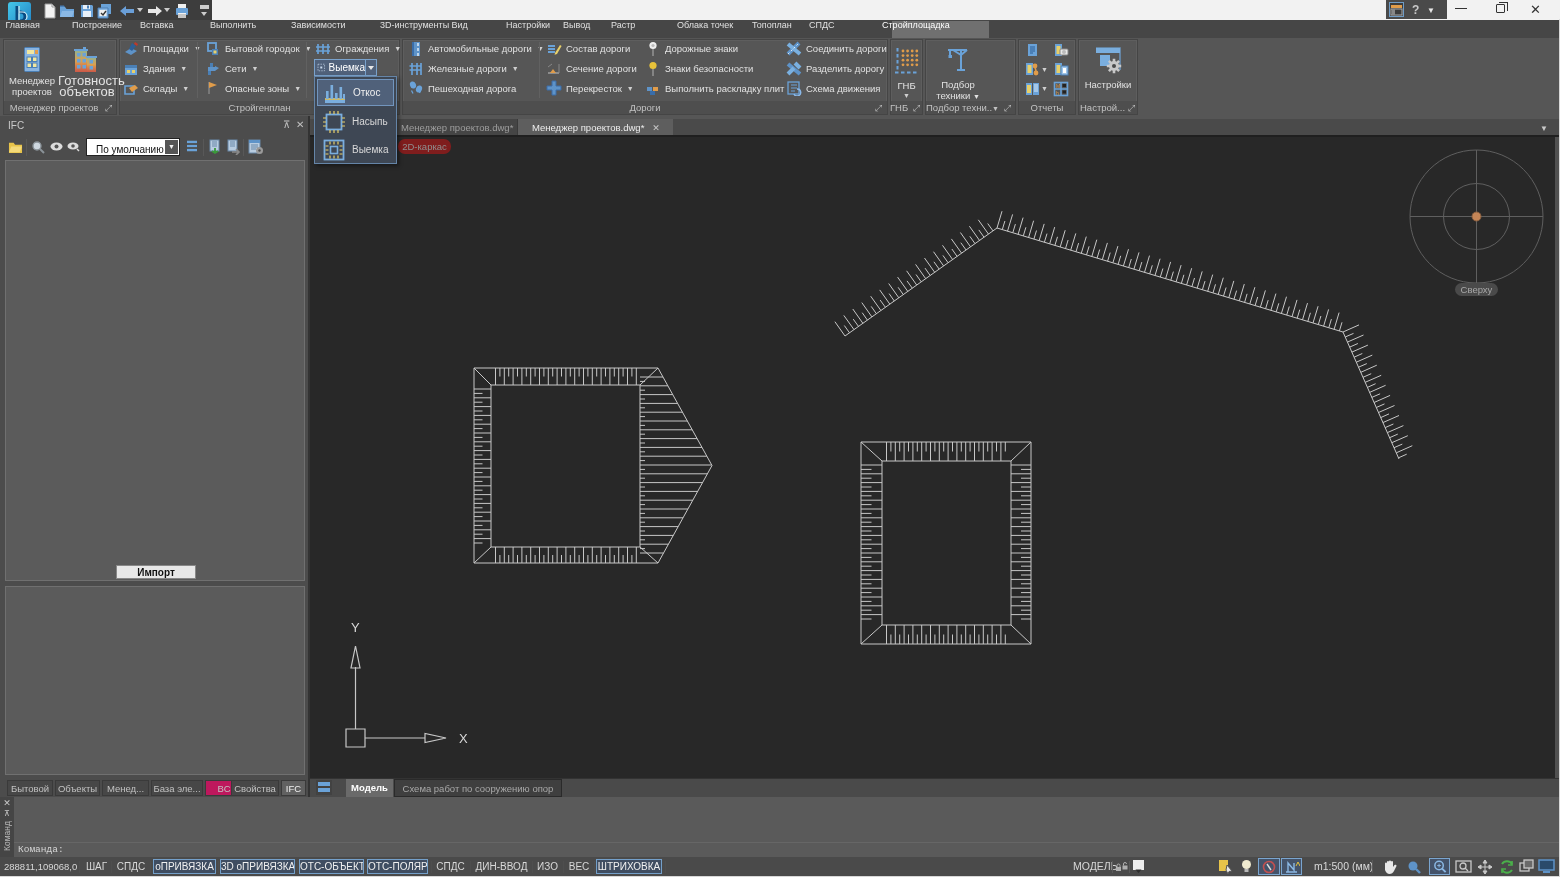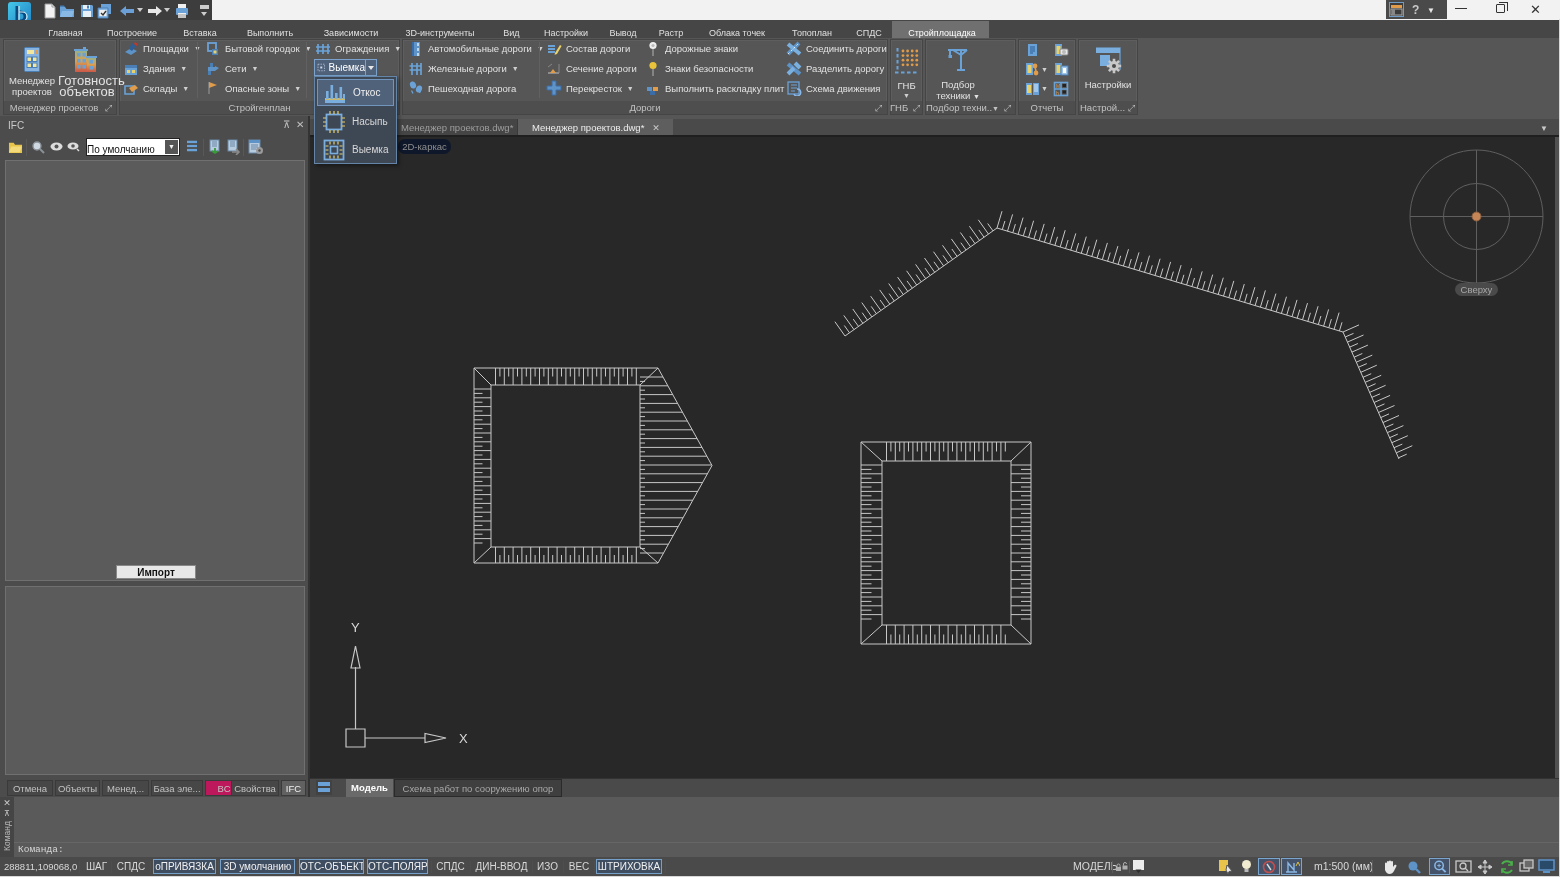--- a/index.html
+++ b/index.html
@@ -4,21 +4,21 @@
 *{margin:0;padding:0;box-sizing:border-box}
 html,body{width:1560px;height:877px;overflow:hidden;background:#262626;
  font-family:"Liberation Sans",sans-serif;-webkit-font-smoothing:antialiased}
 #app{position:relative;width:1560px;height:877px}
 .abs{position:absolute}
 svg{display:block}
 .ritem{position:absolute;display:flex;align-items:center;gap:4px;color:#e2e2e2;font-size:9.5px;white-space:nowrap}
 .arr{font-size:7px;color:#cfcfcf;margin-left:1px}
 .grplabel{position:absolute;top:101px;height:13px;line-height:13px;font-size:9.5px;color:#c2c2c2;text-align:center}
 .vsep{position:absolute;top:2px;bottom:2px;width:1px;background:#474747;border-right:1px solid #616161}
-.menu-item{position:absolute;top:24px;height:18px;line-height:18px;font-size:9px;color:#e0e0e0;text-align:center}
+.menu-item{position:absolute;top:16px;height:18px;line-height:18px;font-size:9px;color:#e0e0e0;text-align:left}
 </style></head><body>
 <div id="app">
 
 <div class="abs" style="left:0;top:0;width:1560px;height:20px;background:#f2f2f2"></div>
 <div class="abs" style="left:0;top:0;width:212px;height:20px;background:#3d3d3d"></div>
 <div class="abs" style="left:1386px;top:0;width:61px;height:19px;background:#4a4a4a"></div>
 <div class="abs" style="left:1455px;top:8px;width:12px;height:1.4px;background:#333"></div>
 <div class="abs" style="left:1496px;top:4px;width:9px;height:9px;border:1.3px solid #333;border-radius:1px"></div>
 <div class="abs" style="left:1499px;top:2px;width:9px;height:9px;border:1.3px solid #333;border-bottom:none;border-left:none"></div>
 <div class="abs" style="left:1530px;top:2px;font-size:13px;color:#333">✕</div>
@@ -466,21 +466,21 @@
         <text x="149" y="606" font-size="13" fill="#d8d8d8" font-family="Liberation Sans, sans-serif">X</text>
         <g stroke="#5f5f5f" fill="none">
           <circle cx="1166.5" cy="79.5" r="66.5"></circle>
           <circle cx="1166.5" cy="79.5" r="33"></circle>
           <path d="M1100 79.5L1233 79.5M1166.5 13L1166.5 146"></path>
         </g>
         <circle cx="1166.5" cy="79.5" r="4.5" fill="#c48557" stroke="#8a5f3f"></circle>
         <rect x="1145" y="146" width="43" height="13" rx="6.5" fill="#4a4a4a"></rect>
         <text x="1166.5" y="156" font-size="9.5" fill="#a8a8a8" text-anchor="middle" font-family="Liberation Sans, sans-serif">Сверху</text>
       </svg>
-<div class="abs" style="left:88px;top:2px;width:53px;height:15px;border-radius:7px;background:#0f172a;color:#8f8f8f;font-size:9.5px;text-align:center;line-height:15px">2D-каркас</div>
+<div class="abs" style="left:88px;top:2px;width:53px;height:15px;border-radius:7px;background:#7f1d1d;color:#8f8f8f;font-size:9.5px;text-align:center;line-height:15px">2D-каркас</div>
 <div class="abs" style="left:1245px;top:0;width:4px;height:641px;background:#515151"></div>
 </div>
 <div class="abs" style="left:310px;top:778px;width:1250px;height:19px;background:#4a4a4a;border-top:1px solid #333"></div>
 <div class="abs" style="left:316px;top:780px;width:16px;height:15px;background:#424242">
       <svg width="16" height="15" viewBox="0 0 16 15">
         <rect x="2" y="2" width="12" height="4" fill="#6aa2d8"></rect>
         <rect x="2" y="8" width="12" height="4" fill="#6aa2d8"></rect>
       </svg>
     </div>
 <div class="abs" style="left:346px;top:779px;width:47px;height:18px;background:#6a6a6a;color:#fff;font-size:9.5px;text-align:center;line-height:18px;font-weight:bold">Модель</div>
@@ -509,21 +509,21 @@
             <circle cx="6.5" cy="4.5" r="2" fill="#555"></circle>
           </svg>
         </div>
 <div class="abs" style="left:67px;top:5px">
           <svg width="13" height="10" viewBox="0 0 13 10">
             <ellipse cx="6" cy="4" rx="5.5" ry="3.6" fill="#ddd"></ellipse>
             <circle cx="6" cy="4" r="1.8" fill="#555"></circle>
             <path d="M10 7l2 2" stroke="#ddd" stroke-width="1.4"></path>
           </svg>
         </div>
-<div class="abs" style="left:86px;top:1px;width:94px;height:18px;background:#fff;border:1px solid #222"><span style="font-size:10px;color:#111;padding-left:0;line-height:17px;display:inline-block">По умолчанию</span><span style="position:absolute;right:1px;top:1px;width:13px;height:14px;background:#555;color:#eee;font-size:7px;text-align:center;line-height:14px">▼</span></div>
+<div class="abs" style="left:86px;top:1px;width:94px;height:18px;background:#fff;border:1px solid #222"><span style="font-size:10px;color:#111;padding-left:9px;line-height:17px;display:inline-block">По умолчанию</span><span style="position:absolute;right:1px;top:1px;width:13px;height:14px;background:#555;color:#eee;font-size:7px;text-align:center;line-height:14px">▼</span></div>
 <div class="abs" style="left:186px;top:3px">
           <svg width="12" height="14" viewBox="0 0 12 14">
             <path d="M1 2h10M1 6h10M1 10h10" stroke="#6aa2d8" stroke-width="2.6"></path>
             <path d="M1 4h10M1 8h10" stroke="#4a4a4a" stroke-width="1"></path>
           </svg>
         </div>
 <div class="abs" style="left:203px;top:2px;width:1px;height:17px;background:#3c3c3c;border-right:1px solid #585858"></div>
 <div class="abs" style="left:208px;top:2px">
           <svg width="15" height="16" viewBox="0 0 15 16">
             <rect x="2" y="1" width="9" height="11" fill="#b8cce0" stroke="#6888a8"></rect>
@@ -545,21 +545,21 @@
             <rect x="1" y="1" width="11" height="3" fill="#5e93c8"></rect>
             <path d="M3 6h7M3 8h7M3 10h5" stroke="#6888a8"></path>
             <circle cx="11.5" cy="11.5" r="3.5" fill="#9a9a9a"></circle>
             <circle cx="11.5" cy="11.5" r="1.2" fill="#4a4a4a"></circle>
           </svg>
         </div>
 </div>
 <div class="abs" style="left:5px;top:44px;width:300px;height:421px;background:#5b5b5b;border:1px solid #707070"></div>
 <div class="abs" style="left:116px;top:449px;width:80px;height:14px;background:#e8e8e8;border:1px solid #888;font-size:10px;color:#111;text-align:center;line-height:13px;font-weight:bold">Импорт</div>
 <div class="abs" style="left:5px;top:470px;width:300px;height:189px;background:#5b5b5b;border:1px solid #707070"></div>
-<div class="abs" style="left:7px;top:664px;width:46px;height:16px;background:#474747;border:1px solid #3a3a3a;font-size:9.5px;color:#c2c2c2;text-align:center;line-height:15px">Отмена</div>
+<div class="abs" style="left:7px;top:664px;width:46px;height:16px;background:#474747;border:1px solid #3a3a3a;font-size:9.5px;color:#c2c2c2;text-align:center;line-height:15px">Бытовой</div>
 <div class="abs" style="left:55px;top:664px;width:45px;height:16px;background:#474747;border:1px solid #3a3a3a;font-size:9.5px;color:#c2c2c2;text-align:center;line-height:15px">Объекты</div>
 <div class="abs" style="left:102px;top:664px;width:47px;height:16px;background:#474747;border:1px solid #3a3a3a;font-size:9.5px;color:#c2c2c2;text-align:center;line-height:15px">Менед...</div>
 <div class="abs" style="left:151px;top:664px;width:52px;height:16px;background:#474747;border:1px solid #3a3a3a;font-size:9.5px;color:#c2c2c2;text-align:center;line-height:15px">База эле...</div>
 <div class="abs" style="left:205px;top:664px;width:44px;height:16px;background:#be185d;border:1px solid #3a3a3a;font-size:9.5px;color:#c2c2c2;text-align:center;line-height:15px">BCF</div>
 <div class="abs" style="left:231px;top:664px;width:48px;height:16px;background:#474747;border:1px solid #3a3a3a;font-size:9.5px;color:#c2c2c2;text-align:center;line-height:15px">Свойства</div>
 <div class="abs" style="left:281px;top:664px;width:25px;height:16px;background:#616161;border:1px solid #3a3a3a;font-size:9.5px;color:#f0f0f0;text-align:center;line-height:15px">IFC</div>
 </div>
 <div class="abs" style="left:0;top:797px;width:1560px;height:60px;background:#5a5a5a;overflow:hidden">
 <div class="abs" style="left:0;top:0;width:14px;height:60px;background:#454545;color:#c8c8c8">
         <div style="font-size:9px;text-align:center;line-height:12px">✕</div>
@@ -567,21 +567,21 @@
         <div style="writing-mode:vertical-rl;transform:rotate(180deg);font-size:8.5px;margin:2px auto 0;color:#b8b8b8">Команд</div>
       </div>
 <div class="abs" style="left:14px;top:45px;width:1546px;height:15px;border-top:1px solid #666"></div>
 <div class="abs" style="left:18px;top:47px;font-family:'Liberation Mono',monospace;font-size:9.5px;color:#d6d6d6">Команда:</div>
 </div>
 <div class="abs" style="left:0;top:857px;width:1560px;height:20px;background:#4a4a4a"></div>
 <div class="abs" style="left:4px;top:861px;font-size:9.5px;color:#d8d8d8">288811,109068,0</div>
 <div class="abs" style="left:84px;top:859px;width:25px;height:15px;color:#d8d8d8;font-size:10px;text-align:center;line-height:15px;white-space:nowrap;overflow:hidden">ШАГ</div>
 <div class="abs" style="left:115px;top:859px;width:32px;height:15px;color:#d8d8d8;font-size:10px;text-align:center;line-height:15px;white-space:nowrap;overflow:hidden">СПДС</div>
 <div class="abs" style="left:153px;top:859px;width:63px;height:15px;background:#3f4d61;border:1px solid #74a0ca;color:#f0f0f0;font-size:10px;text-align:center;line-height:14px;white-space:nowrap;overflow:hidden">оПРИВЯЗКА</div>
-<div class="abs" style="left:220px;top:859px;width:75px;height:15px;background:#3f4d61;border:1px solid #74a0ca;color:#f0f0f0;font-size:10px;text-align:center;line-height:14px;white-space:nowrap;overflow:hidden">3D умолчанию</div>
+<div class="abs" style="left:220px;top:859px;width:75px;height:15px;background:#3f4d61;border:1px solid #74a0ca;color:#f0f0f0;font-size:10px;text-align:center;line-height:14px;white-space:nowrap;overflow:hidden">3D оПРИВЯЗКА</div>
 <div class="abs" style="left:299px;top:859px;width:65px;height:15px;background:#3f4d61;border:1px solid #74a0ca;color:#f0f0f0;font-size:10px;text-align:center;line-height:14px;white-space:nowrap;overflow:hidden">ОТС-ОБЪЕКТ</div>
 <div class="abs" style="left:367px;top:859px;width:61px;height:15px;background:#3f4d61;border:1px solid #74a0ca;color:#f0f0f0;font-size:10px;text-align:center;line-height:14px;white-space:nowrap;overflow:hidden">ОТС-ПОЛЯР</div>
 <div class="abs" style="left:434px;top:859px;width:33px;height:15px;color:#d8d8d8;font-size:10px;text-align:center;line-height:15px;white-space:nowrap;overflow:hidden">СПДС</div>
 <div class="abs" style="left:473px;top:859px;width:57px;height:15px;color:#d8d8d8;font-size:10px;text-align:center;line-height:15px;white-space:nowrap;overflow:hidden">ДИН-ВВОД</div>
 <div class="abs" style="left:534px;top:859px;width:27px;height:15px;color:#d8d8d8;font-size:10px;text-align:center;line-height:15px;white-space:nowrap;overflow:hidden">ИЗО</div>
 <div class="abs" style="left:565px;top:859px;width:28px;height:15px;color:#d8d8d8;font-size:10px;text-align:center;line-height:15px;white-space:nowrap;overflow:hidden">ВЕС</div>
 <div class="abs" style="left:596px;top:859px;width:66px;height:15px;background:#3f4d61;border:1px solid #74a0ca;color:#f0f0f0;font-size:10px;text-align:center;line-height:14px;white-space:nowrap;overflow:hidden">ШТРИХОВКА</div>
 <div class="abs" style="left:79px;top:861px;width:1px;height:12px;background:#2e2e2e;border-right:1px solid #4e4e4e"></div>
 <div class="abs" style="left:111px;top:861px;width:1px;height:12px;background:#2e2e2e;border-right:1px solid #4e4e4e"></div>
 <div class="abs" style="left:150px;top:861px;width:1px;height:12px;background:#2e2e2e;border-right:1px solid #4e4e4e"></div>

